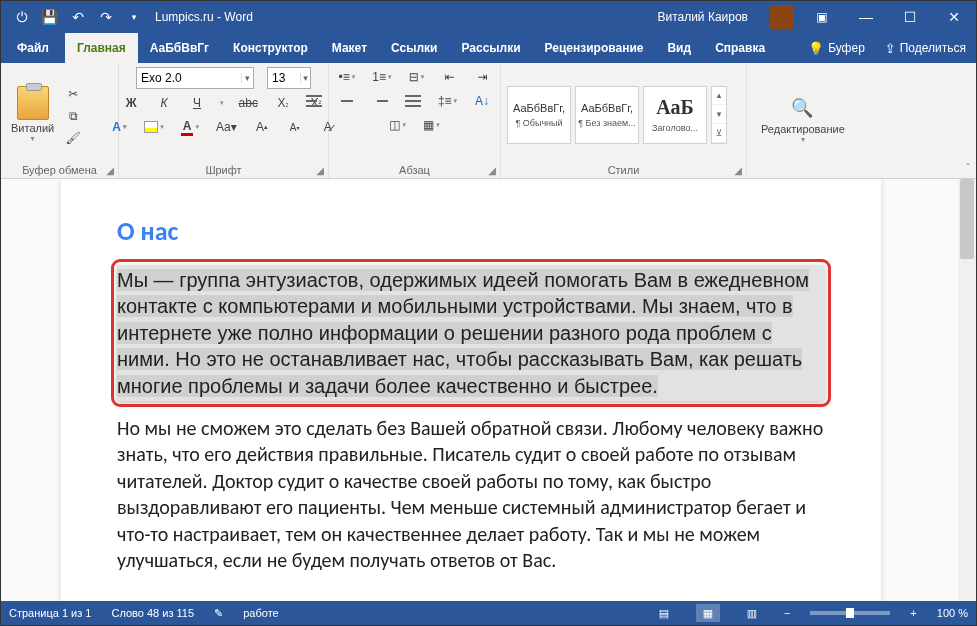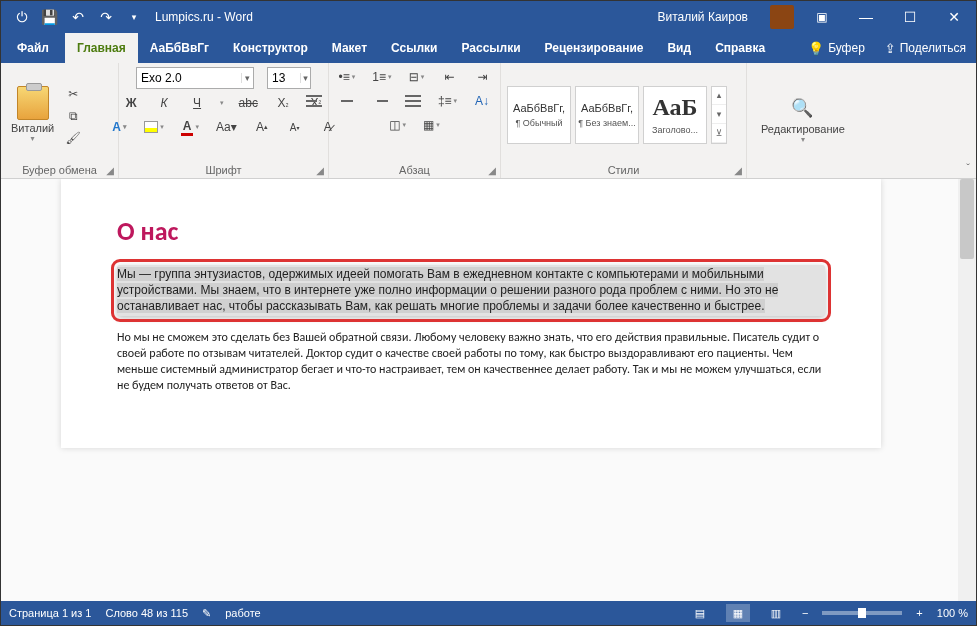--- a/index.html
+++ b/index.html
@@ -61,41 +61,41 @@
 .para-ico.left i:nth-child(2) { width: 70%; }
 .para-ico.center i { margin: 0 auto; } .para-ico.center i:nth-child(2){ width: 70%; }
 .para-ico.right i { margin-left: auto; } .para-ico.right i:nth-child(2){ width: 70%; }
 .para-ico.just i { width: 100%; }
 .list-ico { font-size: 12px; }
 
 
 .styles-gal { display: flex; gap: 2px; align-items: center; }
 .style-item { width: 64px; height: 58px; border: 1px solid #d0d0d0; background: #fff; display: flex; flex-direction: column; align-items: center; justify-content: center; cursor: pointer; font-size: 10px; overflow: hidden; }
 .style-item .preview { font-size: 11px; color: #333; margin-bottom: 4px; }
-.style-item.heading .preview { font-size: 24px; font-weight: bold; font-family: Georgia, serif; }
+.style-item.heading .preview { font-size: 20px; font-weight: bold; font-family: Georgia, serif; }
 .style-item .name { font-size: 9px; color: #555; white-space: nowrap; }
 .gal-more { width: 16px; display: flex; flex-direction: column; border: 1px solid #d0d0d0; background: #fff; }
 .gal-more span { flex:1; display:flex; align-items:center; justify-content:center; cursor:pointer; font-size:9px; color:#666; border-bottom:1px solid #eee; }
 
 
 .editing-btn { display: flex; flex-direction: column; align-items: center; cursor: pointer; padding: 4px 8px; }
 .editing-btn .icn { font-size: 18px; margin-bottom: 4px; }
 
 
 .docarea { position: absolute; top: 178px; left: 0; right: 0; bottom: 24px; background: #fafafa; overflow: hidden; }
 .vscroll { position: absolute; right: 0; top: 0; bottom: 0; width: 18px; background: #f0f0f0; }
 .vscroll .thumb { position: absolute; top: 0; left: 2px; right: 2px; height: 80px; background: #c8c8c8; border-radius: 2px; }
 .docpage { position: absolute; left: 60px; top: 0; width: 820px; background: #fff; box-shadow: 0 0 6px rgba(0,0,0,.15); padding: 36px 56px 40px 56px; }
-.doc-h1 { font-family: Calibri, sans-serif; font-size: 26px; font-weight: 600; color: #be185d; margin-bottom: 18px; }
-.para { font-family: Calibri, sans-serif; font-size: 12px; line-height: 1.32; color: #222; margin-bottom: 14px; }
+.doc-h1 { font-family: Calibri, sans-serif; font-size: 26px; font-weight: 600; color: #3b82f6; margin-bottom: 18px; }
+.para { font-family: Calibri, sans-serif; font-size: 20px; line-height: 1.32; color: #222; margin-bottom: 14px; }
 .para.selected { background: #e2e2e2; outline: 3px solid #d33; outline-offset: 3px; border-radius: 3px; box-shadow: 0 2px 6px rgba(0,0,0,.25); padding: 2px 0; }
 .para span.selbg { background: #d0d0d0; }
 
 
-.statusbar { position: absolute; left: 0; right: 0; bottom: 0; height: 24px; background: #2b579a; color: #fff; font-size: 11px; display: flex; align-items: center; padding: 0 8px; gap: 14px; }
+.statusbar { position: absolute; left: 0; right: 0; bottom: 0; height: 24px; background: #2b579a; color: #fff; font-size: 11px; display: flex; align-items: center; padding: 0 8px; gap: 20px; }
 .statusbar .seg { cursor: pointer; display: flex; align-items: center; gap: 4px; }
 .statusbar .spacer { flex: 1; }
 .statusbar .viewbtn { width: 24px; height: 18px; display: inline-flex; align-items: center; justify-content: center; cursor: pointer; }
 .statusbar .viewbtn.active { background: rgba(255,255,255,.25); }
 .zoom-slider { width: 80px; height: 4px; background: rgba(255,255,255,.4); position: relative; cursor: pointer; }
 .zoom-slider .knob { position: absolute; left: 50%; top: -3px; width: 8px; height: 10px; background: #fff; transform: translateX(-50%); }
 </style>
 </head>
 <body>
 

